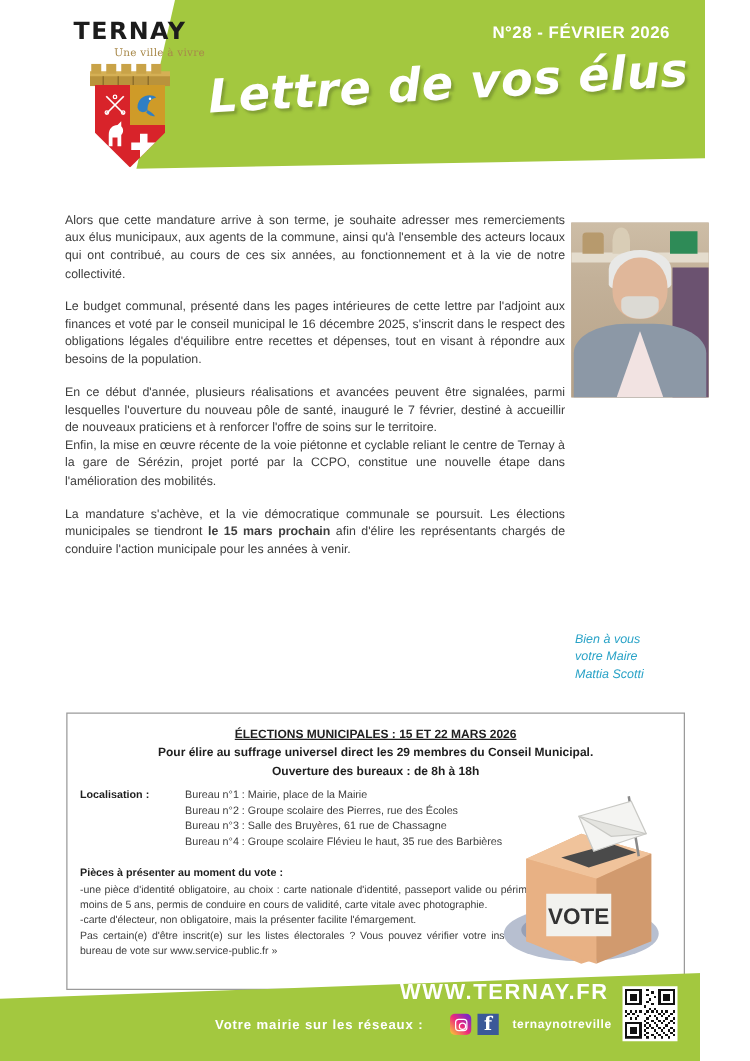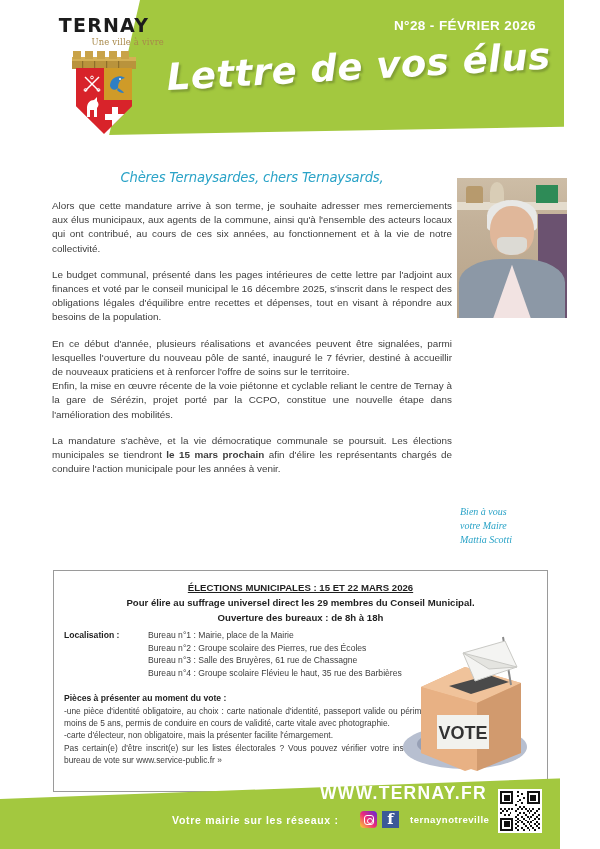--- a/index.html
+++ b/index.html
@@ -156,21 +156,21 @@
     position:absolute; bottom:0; left:2%; width:96%; height:42%;
     background:#8c98a6; border-radius:40% 40% 0 0;
   }
   .ph-shirt {
     position:absolute; bottom:0; left:33%; width:34%; height:38%;
     background:#f2e3e2; clip-path: polygon(50% 0, 100% 100%, 0 100%);
   }
   .signoff {
     position: absolute;
     top: 505px; left: 460px;
-    font-family: Liberation Serif, serif;
+    font-family: Liberation Sans, sans-serif;
     font-style: italic;
     font-size: 10px;
     line-height: 14px;
     color: #2aa3c7;
   }
 
   
   .elec-box {
     position: absolute;
     top: 570px; left: 53px;
@@ -319,21 +319,20 @@
   <div class="ph-obj2"></div>
   <div class="ph-obj3"></div>
   <div class="ph-body"></div>
   <div class="ph-shirt"></div>
   <div class="ph-hair"></div>
   <div class="ph-head"></div>
   <div class="ph-beard"></div>
 </div>
 
 <div class="letter">
-  <div class="greeting">Chères Ternaysardes, chers Ternaysards,</div>
   <div class="para">Alors que cette mandature arrive à son terme, je souhaite adresser mes remerciements aux élus municipaux, aux agents de la commune, ainsi qu'à l'ensemble des acteurs locaux qui ont contribué, au cours de ces six années, au fonctionnement et à la vie de notre collectivité.</div>
   <div class="para">Le budget communal, présenté dans les pages intérieures de cette lettre par l'adjoint aux finances et voté par le conseil municipal le 16 décembre 2025, s'inscrit dans le respect des obligations légales d'équilibre entre recettes et dépenses, tout en visant à répondre aux besoins de la population.</div>
   <div class="para tight">En ce début d'année, plusieurs réalisations et avancées peuvent être signalées, parmi lesquelles l'ouverture du nouveau pôle de santé, inauguré le 7 février, destiné à accueillir de nouveaux praticiens et à renforcer l'offre de soins sur le territoire.</div>
   <div class="para">Enfin, la mise en œuvre récente de la voie piétonne et cyclable reliant le centre de Ternay à la gare de Sérézin, projet porté par la CCPO, constitue une nouvelle étape dans l'amélioration des mobilités.</div>
   <div class="para"><span>La mandature s'achève, et la vie démocratique communale se poursuit. Les élections municipales se tiendront </span><b>le 15 mars prochain</b><span> afin d'élire les représentants chargés de conduire l'action municipale pour les années à venir.</span></div>
 </div>
 
 <div class="signoff">
   <div>Bien à vous</div>
   <div>votre Maire</div>

